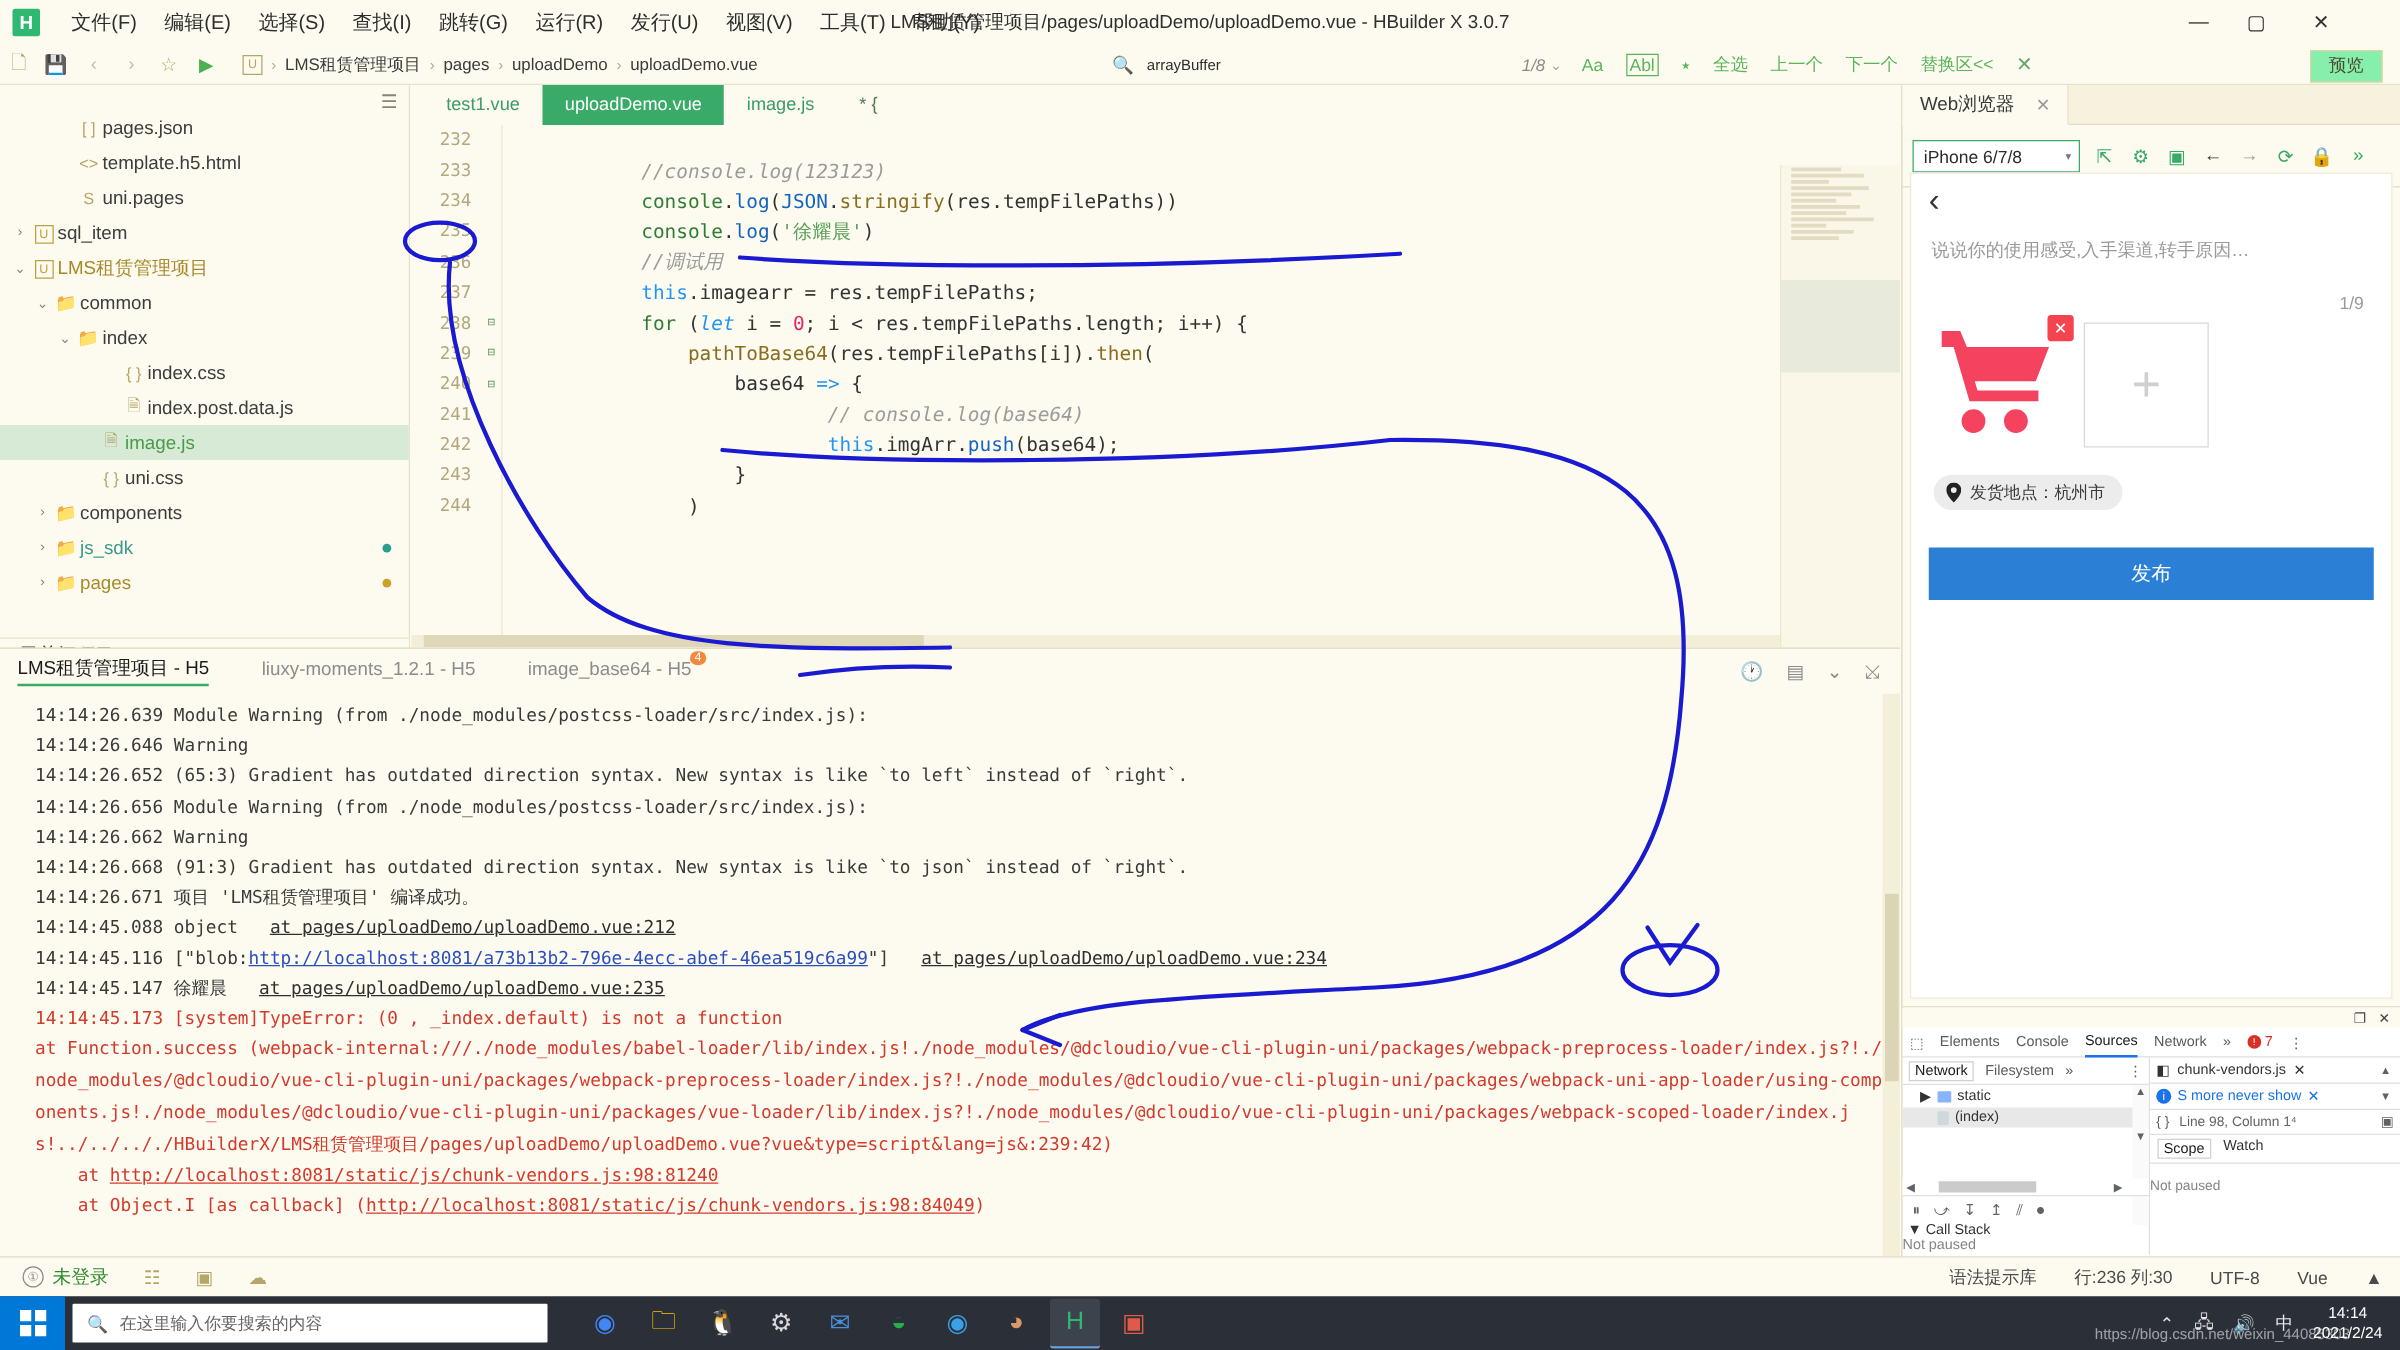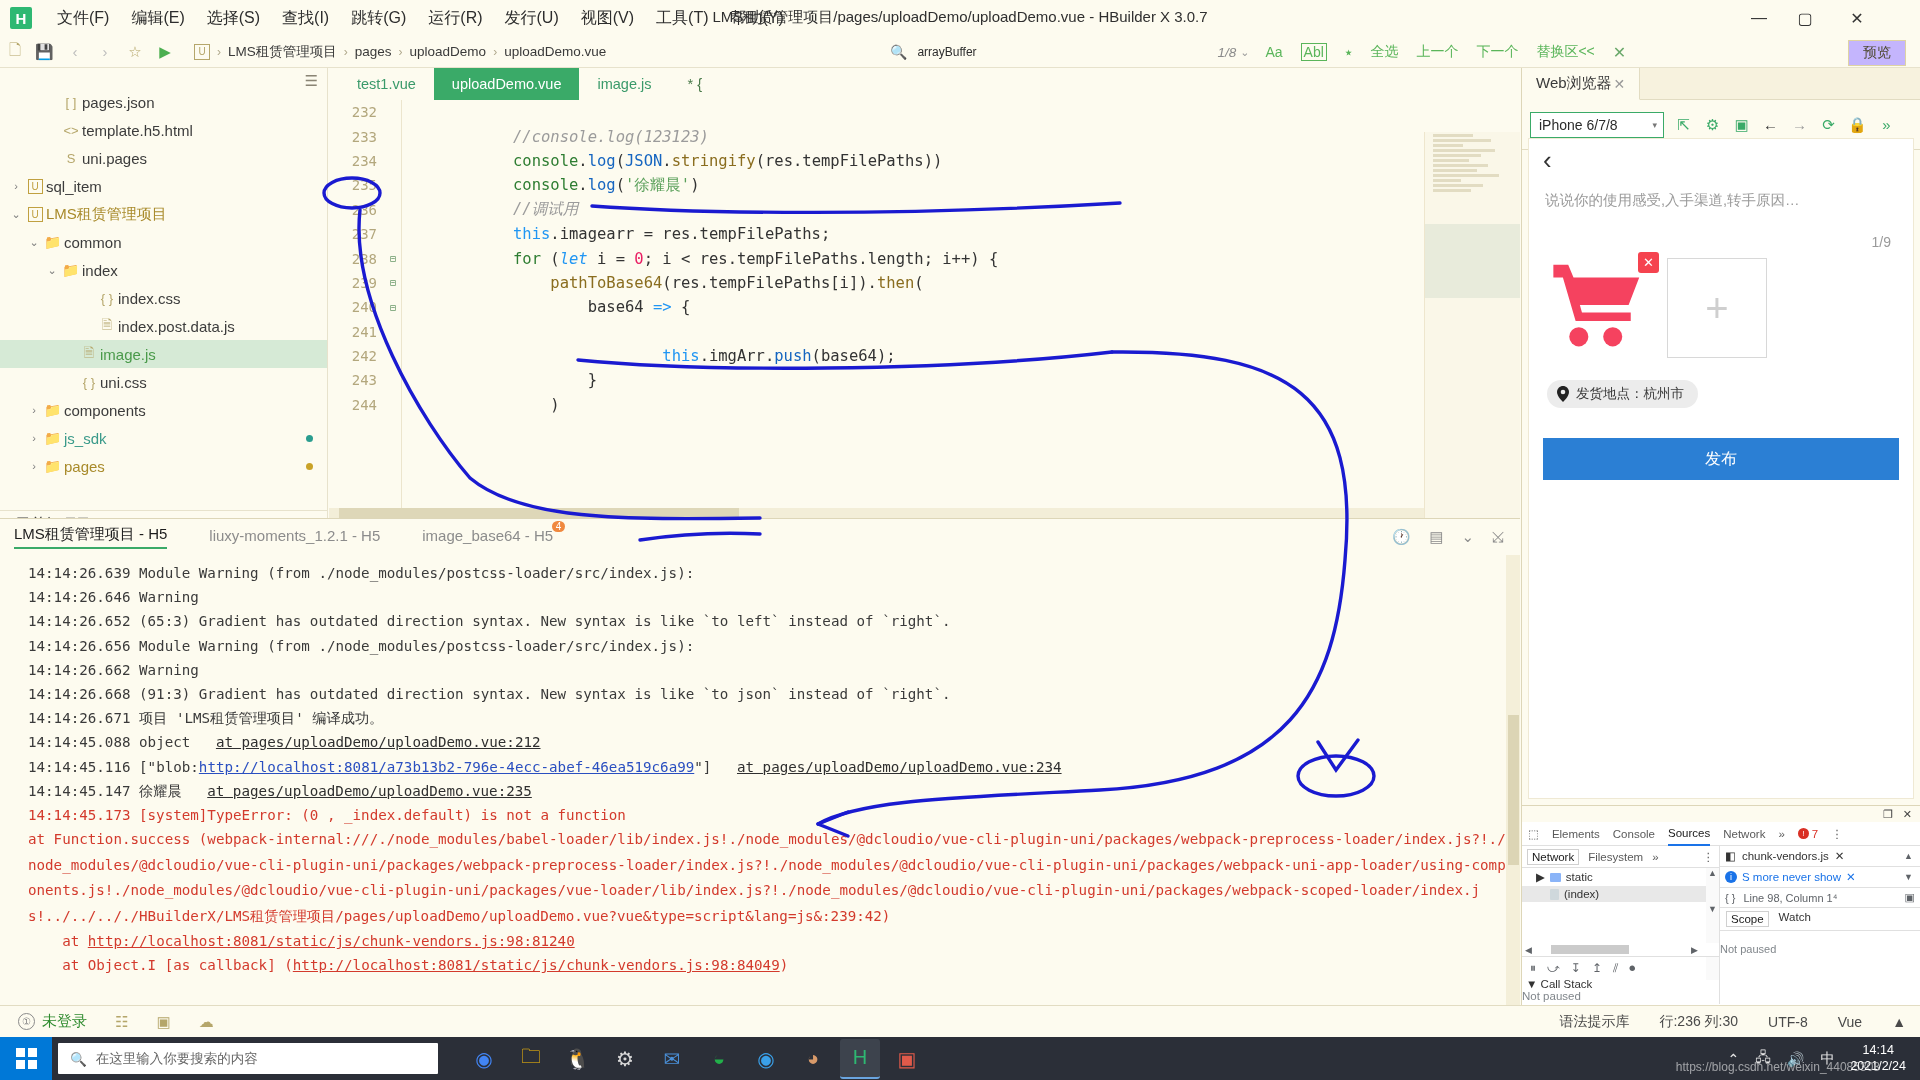--- a/index.html
+++ b/index.html
@@ -71,21 +71,21 @@
   }
   .find-count { font-size: 13.5px; color: #8a8a8a; font-style: italic; margin-right: 4px; }
   .find-caret { color: #9a9a9a; font-size: 11px; margin-right: 16px; }
   .find-btn {
     color: #5ab55a; font-size: 14px; margin-right: 18px; white-space: nowrap;
   }
   .find-btn.boxed { border: 1px solid #5ab55a; padding: 0 2px; }
   .find-x { color: #6aa86a; font-size: 16px; margin-right: 10px; }
   .preview-btn {
     position: absolute; right: 14px; top: 4px;
-    background: #c4b5fd; border: 1px solid #ded3a3;
+    background: #86efac; border: 1px solid #ded3a3;
     font-size: 14px; color: #4e4a32; padding: 3px 14px;
   }
 
   
   .sidebar {
     position: absolute; left: 0; top: 68px; width: 328px; height: 470px;
     background: #fdfbef; border-right: 1px solid #e7e2cc;
   }
   .sb-hamburger {
     position: absolute; right: 9px; top: 4px; color: #8a8474; font-size: 15px;
@@ -193,21 +193,21 @@
   }
   .c-vthumb { position: absolute; right: 1px; top: 160px; width: 11px; height: 150px; background: #dcd5b5; }
 
   
   .webpanel {
     position: absolute; left: 1521px; top: 68px; width: 399px; height: 737px;
     background: #fdfbef; border-left: 1px solid #ddd6b8;
   }
   .wp-tabrow { display: flex; height: 32px; align-items: stretch; }
   .wp-tab {
-    display: flex; align-items: center; gap: 2px; padding: 0 14px;
+    display: flex; align-items: center; gap: 17px; padding: 0 14px;
     font-size: 15px; color: #3a3a3a; background: #fdfbef;
     border-right: 1px solid #e2dcc2; border-bottom: 1px solid #fdfbef;
   }
   .wp-tab .x { color: #999; font-size: 14px; }
   .wp-tabfill { flex: 1; background: #f7f2de; border-bottom: 1px solid #e2dcc2; }
   .wp-toolbar {
     display: flex; align-items: center; height: 50px; padding: 0 8px; gap: 10px;
     border-bottom: 1px solid #e2dcc2;
   }
   .wp-select {
@@ -540,20 +540,21 @@
             <span class="ctext"><span class="c-plain">                </span><span class="c-id">pathToBase64</span><span class="c-plain">(res.tempFilePaths[i])</span><span class="c-plain">.</span><span class="c-id">then</span><span class="c-plain">(</span></span>
           </div>
           <div class="cline">
             <span class="lnum">240</span>
             <span class="fold">⊟</span>
             <span class="ctext"><span class="c-plain">                    base64 </span><span class="c-op">=&gt;</span><span class="c-plain"> {</span></span>
           </div>
           <div class="cline">
             <span class="lnum">241</span>
             <span class="fold"></span>
+            <span class="ctext"><span class="c-plain">                            </span><span class="c-com">// console.log(base64)</span></span>
           </div>
           <div class="cline">
             <span class="lnum">242</span>
             <span class="fold"></span>
             <span class="ctext"><span class="c-plain">                            </span><span class="c-op">this</span><span class="c-plain">.imgArr.</span><span class="c-fn">push</span><span class="c-plain">(base64);</span></span>
           </div>
           <div class="cline">
             <span class="lnum">243</span>
             <span class="fold"></span>
             <span class="ctext"><span class="c-plain">                    }</span></span>

